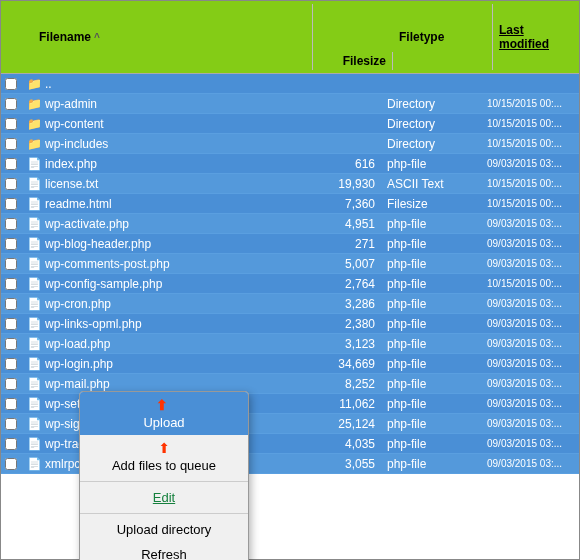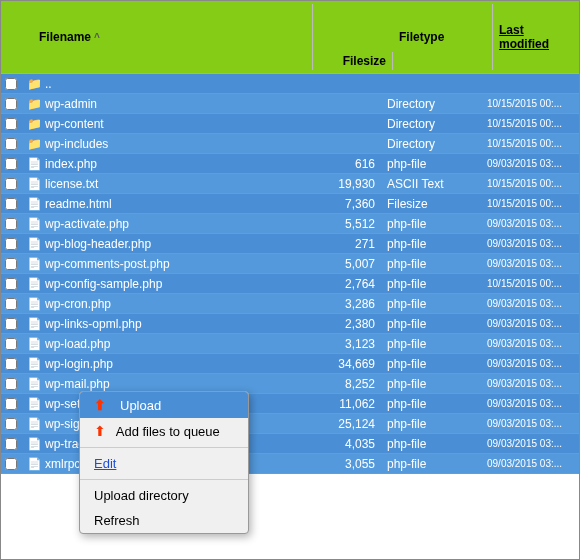--- a/index.html
+++ b/index.html
@@ -125,29 +125,30 @@
       overflow: hidden;
     }
 
     .menu-item {
       padding: 5px 14px;
       font-size: 13px;
       cursor: pointer;
       color: #000;
       display: flex;
       align-items: center;
-      gap: 10px;
+      gap: 2px;
       background: transparent;
+      flex-direction: column;
     }
     .menu-item.highlighted {
       background: #4a8fd6;
       color: #fff;
     }
     .menu-item.disabled {
-      color: #1d4ed8;
+      color: #15803d;
       cursor: default;
       text-decoration: underline;
     }
     .menu-divider {
       height: 1px;
       background: #ccc;
       margin: 3px 0;
     }
 
     .upload-icon {
@@ -277,21 +278,21 @@
     <div class="cell cell-lastmod">10/15/2015 00:...</div>
   </div>
       <div class="file-row">
     <div class="checkbox-cell">
       <input type="checkbox" class="row-checkbox" style="">
     </div>
     <div class="cell cell-filename">
       <span class="file-icon icon-file"></span>
       <span>wp-activate.php</span>
     </div>
-    <div class="cell cell-filesize">5,512</div>
+    <div class="cell cell-filesize">4,951</div>
     <div class="cell cell-filetype">php-file</div>
     <div class="cell cell-lastmod">09/03/2015 03:...</div>
   </div>
       <div class="file-row">
     <div class="checkbox-cell">
       <input type="checkbox" class="row-checkbox" style="">
     </div>
     <div class="cell cell-filename">
       <span class="file-icon icon-file"></span>
       <span>wp-blog-header.php</span>

